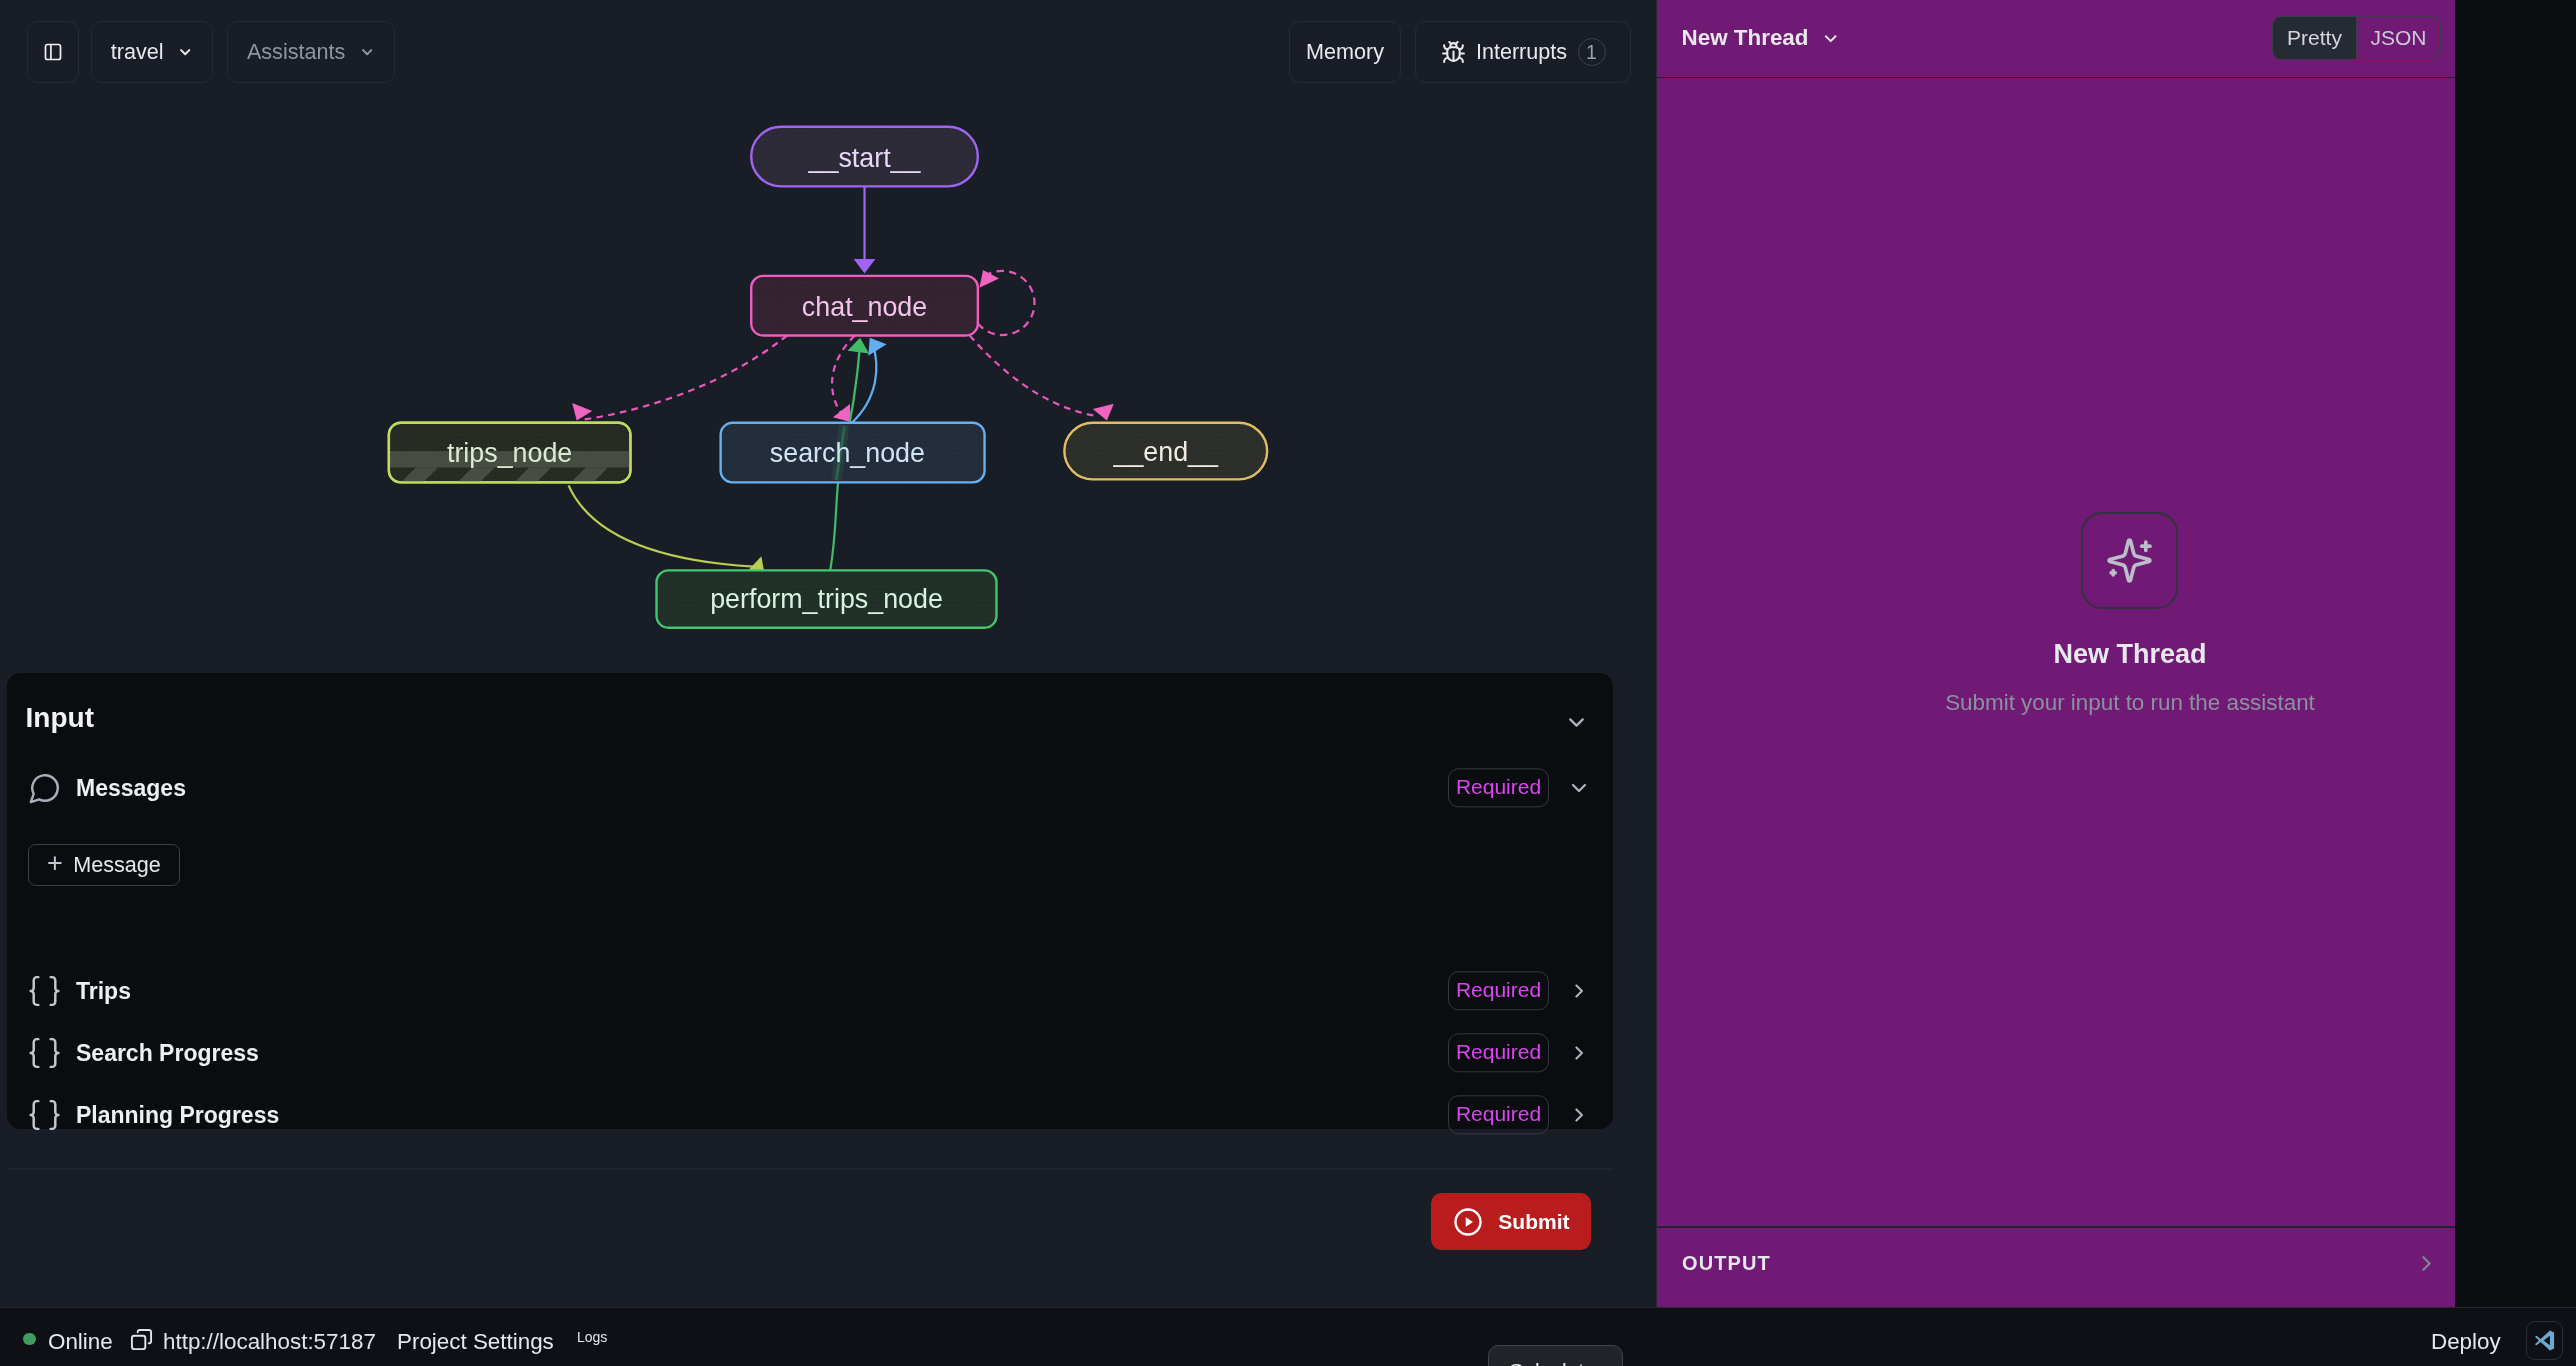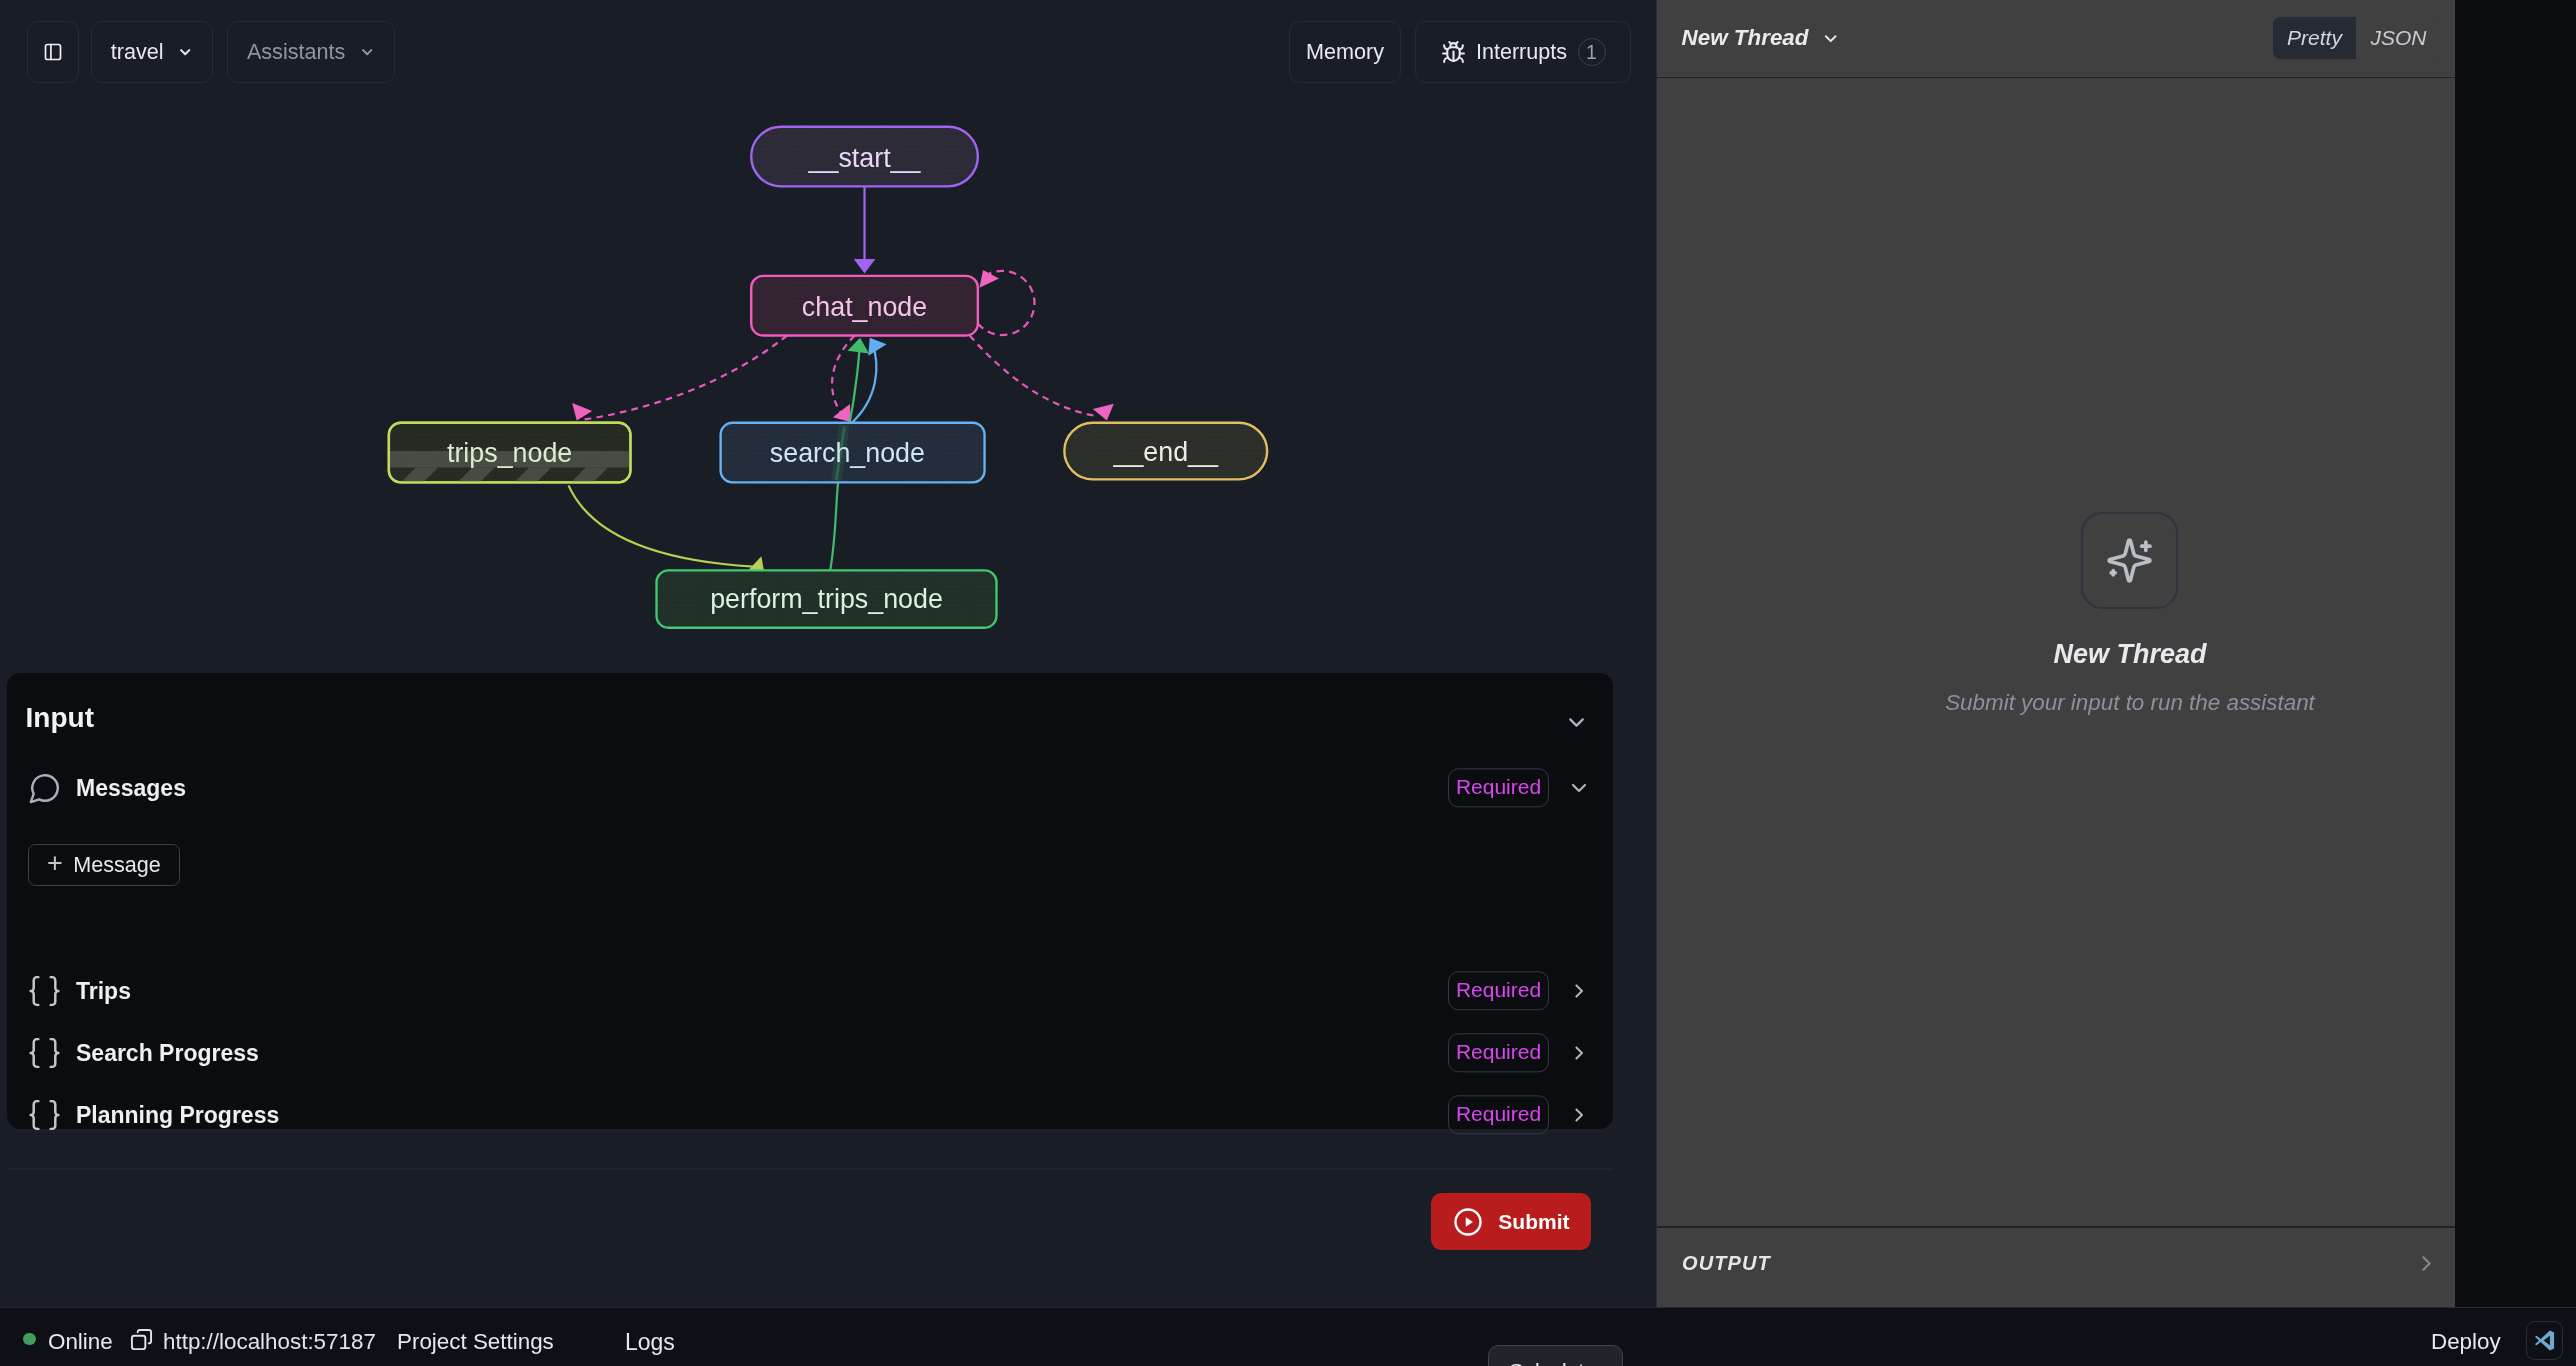--- a/index.html
+++ b/index.html
@@ -1,20 +1,20 @@
 <!DOCTYPE html>
 <html style="font-size:12px"><head>
 <meta charset="utf-8">
 <style>
   * { margin:0; padding:0; box-sizing:border-box; }
   html,body { width:2576px; height:1366px; overflow:hidden; background:#0c0d10; }
   body { font-family:"Liberation Sans", sans-serif; position:relative; }
   .canvas { position:absolute; left:0; top:0; width:1656px; height:1307px; background:#191d26; }
   .vdiv { position:absolute; left:1656px; top:0; width:1.5px; height:1307px; background:#262b35; }
-  .rpanel { position:absolute; left:1657px; top:0; width:798px; height:1307px; background:#404040;font-style:italic; }
+  .rpanel { position:absolute; left:1657px; top:0; width:798px; height:1307px; background:#701a75; }
   .footer { position:absolute; left:0; top:1307px; width:2576px; height:59px; background:#0f1015; border-top:1.5px solid #252a32; }
 
   
   .tbtn { position:absolute; top:21px; height:62px; border:1.5px solid #262b36; border-radius:10.4px;
           display:flex; align-items:center; justify-content:center; color:#e7e9ee; font-size:21.6px; gap:13.4px; }
   .chev { width:16.4px; height:16.4px; }
 
   
   .ipanel { position:absolute; left:7px; top:673px; width:1606px; height:456px; background:#0b0c0f; border-radius:13.4px; }
   .irow { position:absolute; left:0; width:100%; height:63px; }
@@ -254,21 +254,21 @@
     <div style="position:absolute; left:23px; top:24.6px; width:12.7px; height:12.7px; border-radius:50%; background:#3f9e5f;"></div>
     <div style="position:absolute; left:48px; top:21px; color:#e7e9ee; font-size:22.4px;">Online</div>
     <div style="position:absolute; left:130px; top:20px;">
       <svg width="23" height="23" viewBox="0 0 24 24" fill="none" stroke="#e2e4e9" stroke-width="2" stroke-linecap="round" stroke-linejoin="round">
         <rect x="2" y="8" width="14" height="14" rx="2.5"></rect>
         <path d="M8 4.5c0-1.4 1.1-2.5 2.5-2.5h9c1.4 0 2.5 1.1 2.5 2.5v9c0 1.4-1.1 2.5-2.5 2.5"></path>
       </svg>
     </div>
     <div style="position:absolute; left:163px; top:21px; color:#e2e4e9; font-size:22.4px;">http://localhost:57187</div>
     <div style="position:absolute; left:397px; top:21px; color:#e7e9ee; font-size:22.4px;">Project Settings</div>
-    <div style="position:absolute; left:577px; top:21px; color:#e7e9ee; font-size:23px;margin-left:48px;">Logs</div>
+    <div style="position:absolute; left:577px; top:21px; color:#e7e9ee; font-size:14px;">Logs</div>
     <div style="position:absolute; left:2431px; top:21px; color:#e7e9ee; font-size:22.4px;">Deploy</div>
     <div style="position:absolute; left:2526px; top:12.7px; width:37px; height:39px; border:1.5px solid #2a2e35; border-radius:9px; display:flex; align-items:center; justify-content:center;">
       <svg width="25" height="25" viewBox="0 0 24 24">
         <path fill="#6fa8d0" d="M17.2 2.4 8.3 10.5 4.4 7.5 2.8 8.3 6.7 12 2.8 15.7l1.6.8 3.9-3 8.9 8.1 4-1.9V4.3Zm0 5v9.2L11.1 12Z"></path>
       </svg>
     </div>
   </div>
 
 
 </body></html>

